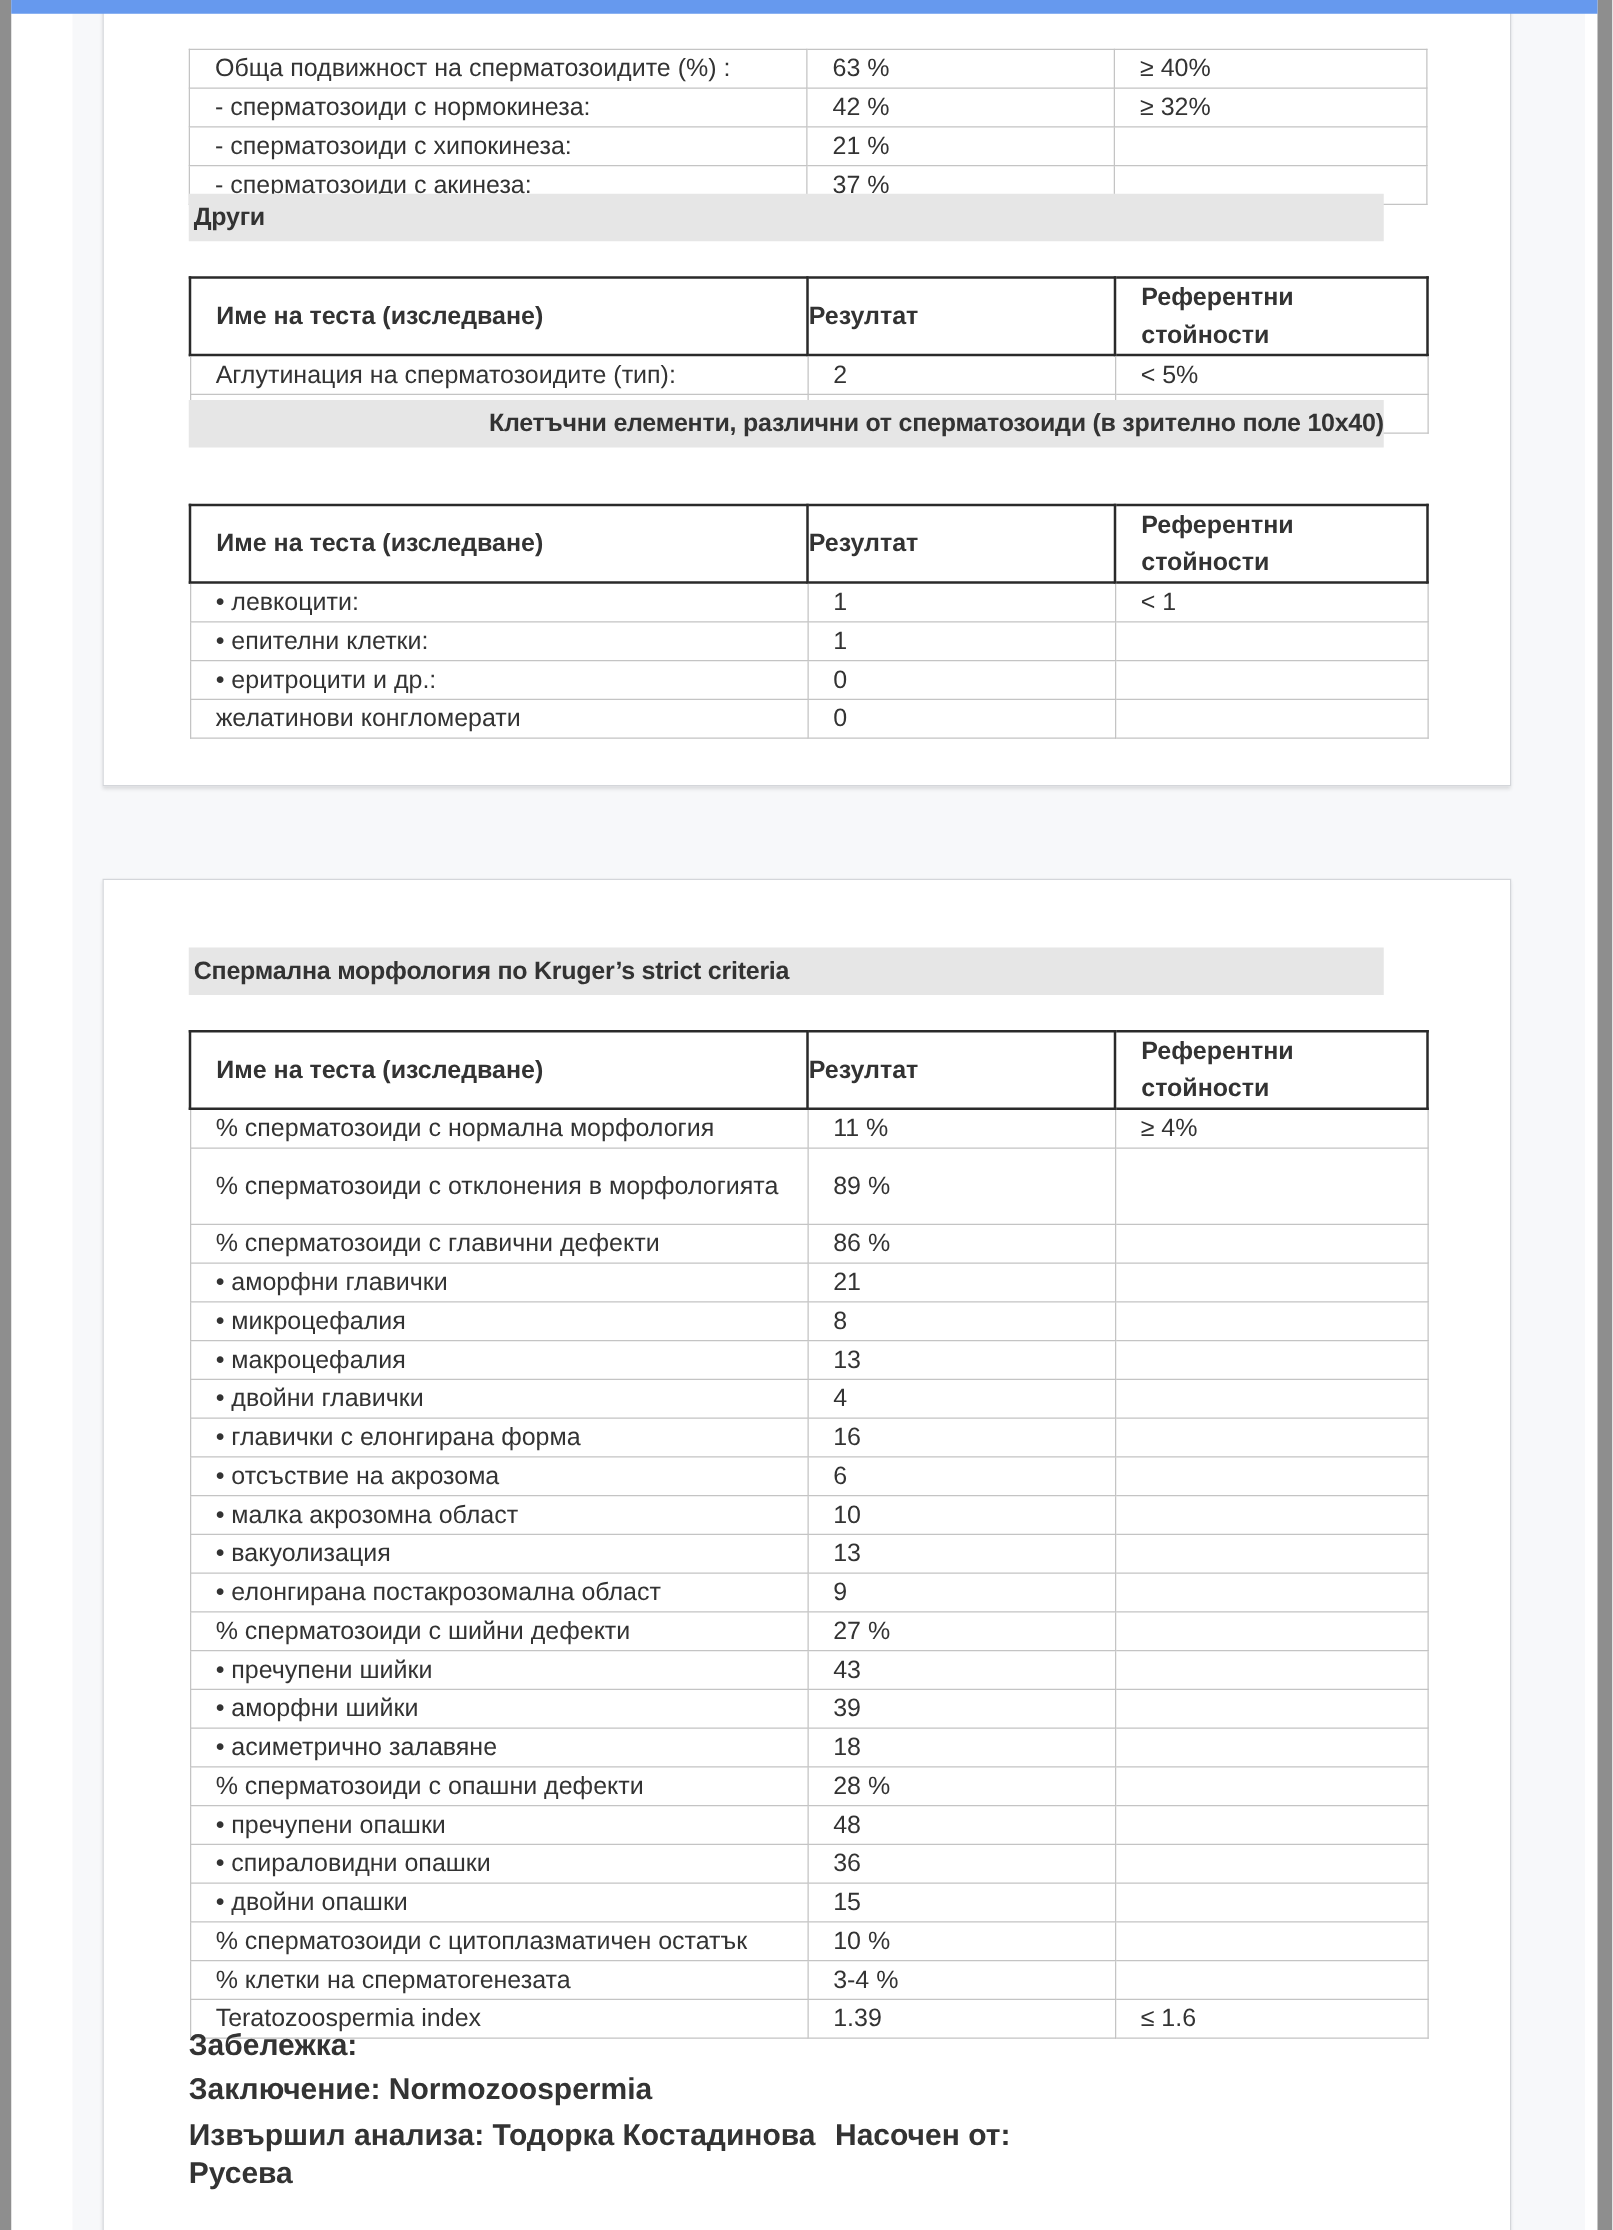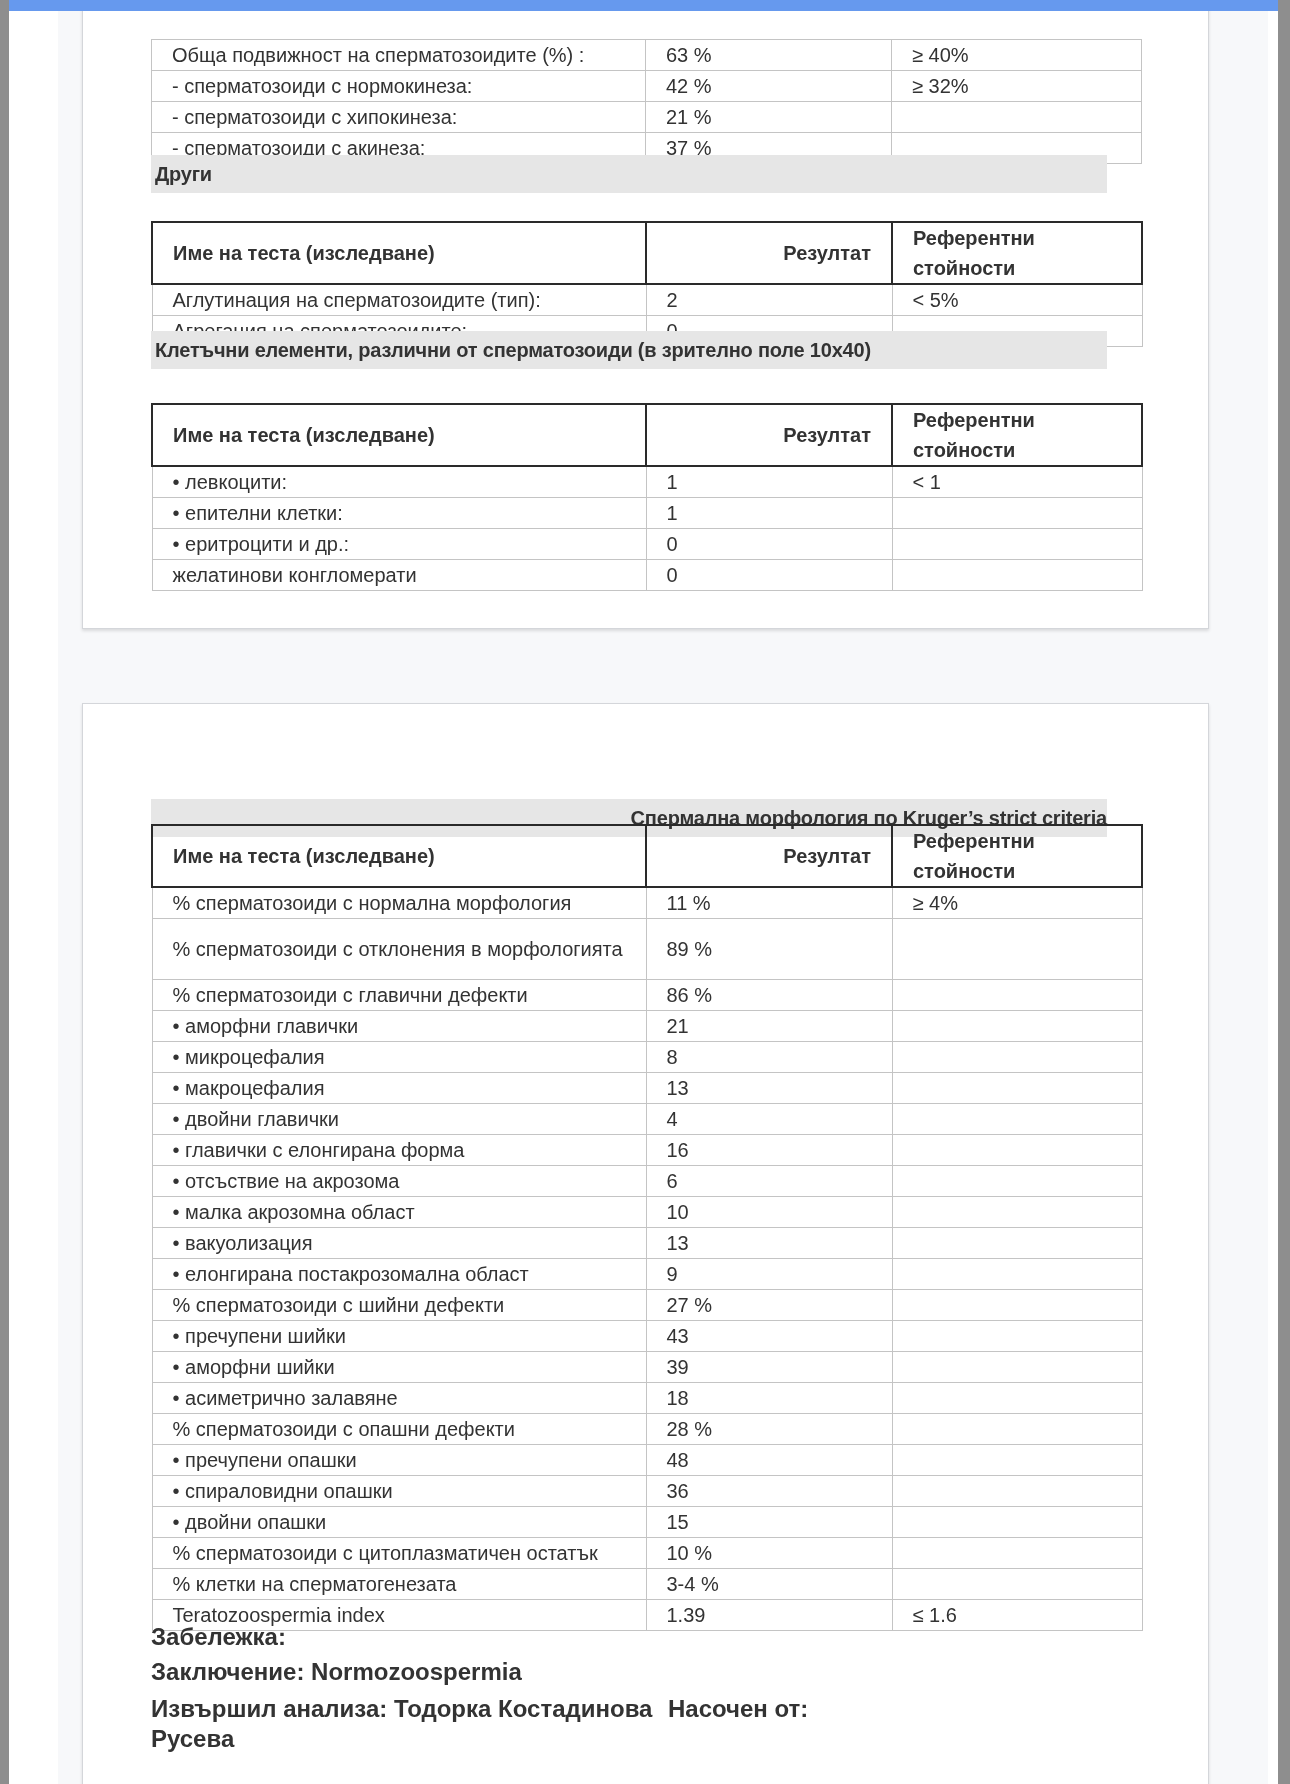--- a/index.html
+++ b/index.html
@@ -34,21 +34,21 @@
   table.lab col.c2 { width: 246px; }
   table.lab col.c3 { width: 250px; }
   table.lab td {
     border: 1px solid #c4c4c4; padding: 0 0 0 20px; height: 30px;
     line-height: 30px; vertical-align: middle; color: #333;
   }
   table.lab thead th {
     border: 2px solid #2a2a2a; font-weight: bold; height: 56px;
     line-height: 30px; font-size: 20px; color: #333; text-align: left; padding: 0 0 0 20px;
   }
-  table.lab thead th.res { text-align: right; padding: 0 20px 0 0; }
+  table.lab thead th.res { padding: 0 20px 0 0; }
   table.lab td.wrap { line-height: 30px; height: 60px; }
   .footer-line {
     position: absolute; left: 151px; font-size: 24px; font-weight: bold; color: #333;
   }
 </style>
 </head>
 <body>
 
 <div class="gray-left"></div>
 <div class="viewer-bg"></div>
@@ -109,21 +109,21 @@
         <td>&lt; 5%</td>
       </tr>
       <tr>
         <td>Агрегация на сперматозоидите:</td>
         <td>0</td>
         <td></td>
       </tr>
     </tbody>
 </table>
 
-<div class="section-head" style="top:331px;">Клетъчни елементи, различни от сперматозоиди (в зрително поле 10x40)</div>
+<div class="section-head" style="top:320px;text-align:right;">Клетъчни елементи, различни от сперматозоиди (в зрително поле 10x40)</div>
 <table class="lab" style="top:375px;">
   <colgroup>
       <col class="c1">
       <col class="c2">
       <col class="c3">
     </colgroup>
   <thead>
     <tr>
       <th>Име на теста (изследване)</th>
       <th class="res">Резултат</th>
@@ -149,21 +149,21 @@
       <tr>
         <td>желатинови конгломерати</td>
         <td>0</td>
         <td></td>
       </tr>
     </tbody>
 </table>
 
 <div class="card" id="card2"></div>
 
-<div class="section-head" style="top:799px;text-align:right;">Спермална морфология по Kruger’s strict criteria</div>
+<div class="section-head" style="top:758px;">Спермална морфология по Kruger’s strict criteria</div>
 <table class="lab" style="top:796px;">
   <colgroup>
       <col class="c1">
       <col class="c2">
       <col class="c3">
     </colgroup>
   <thead>
     <tr>
       <th>Име на теста (изследване)</th>
       <th class="res">Резултат</th>

